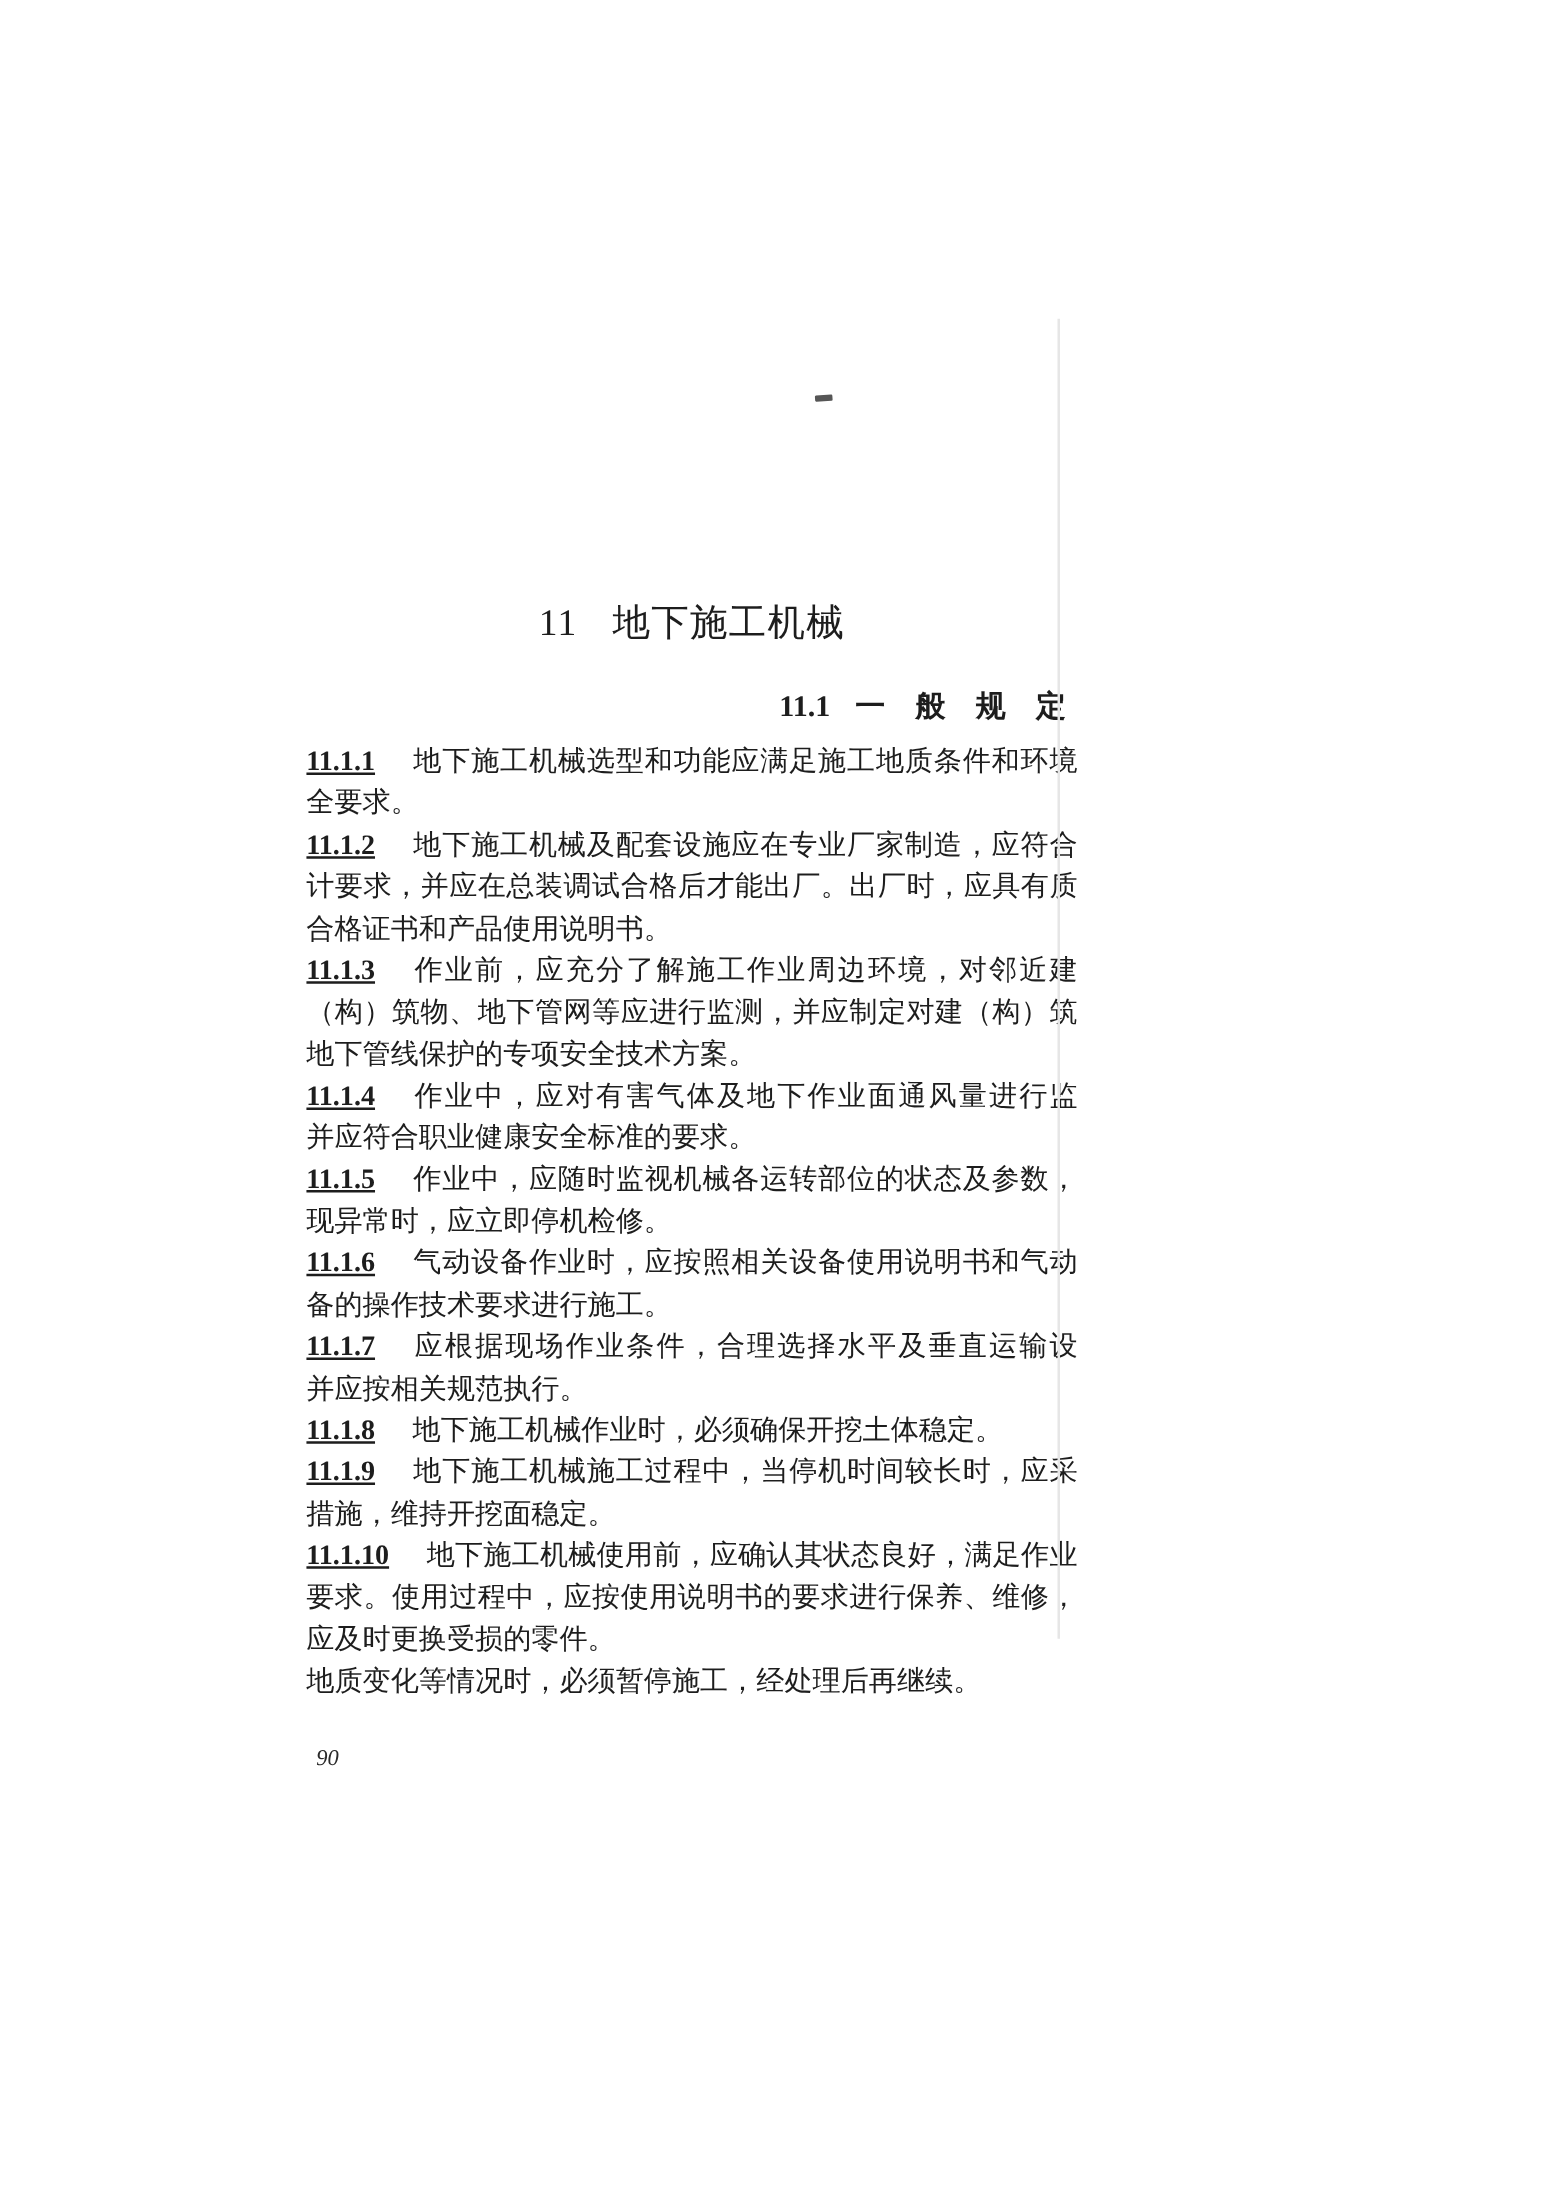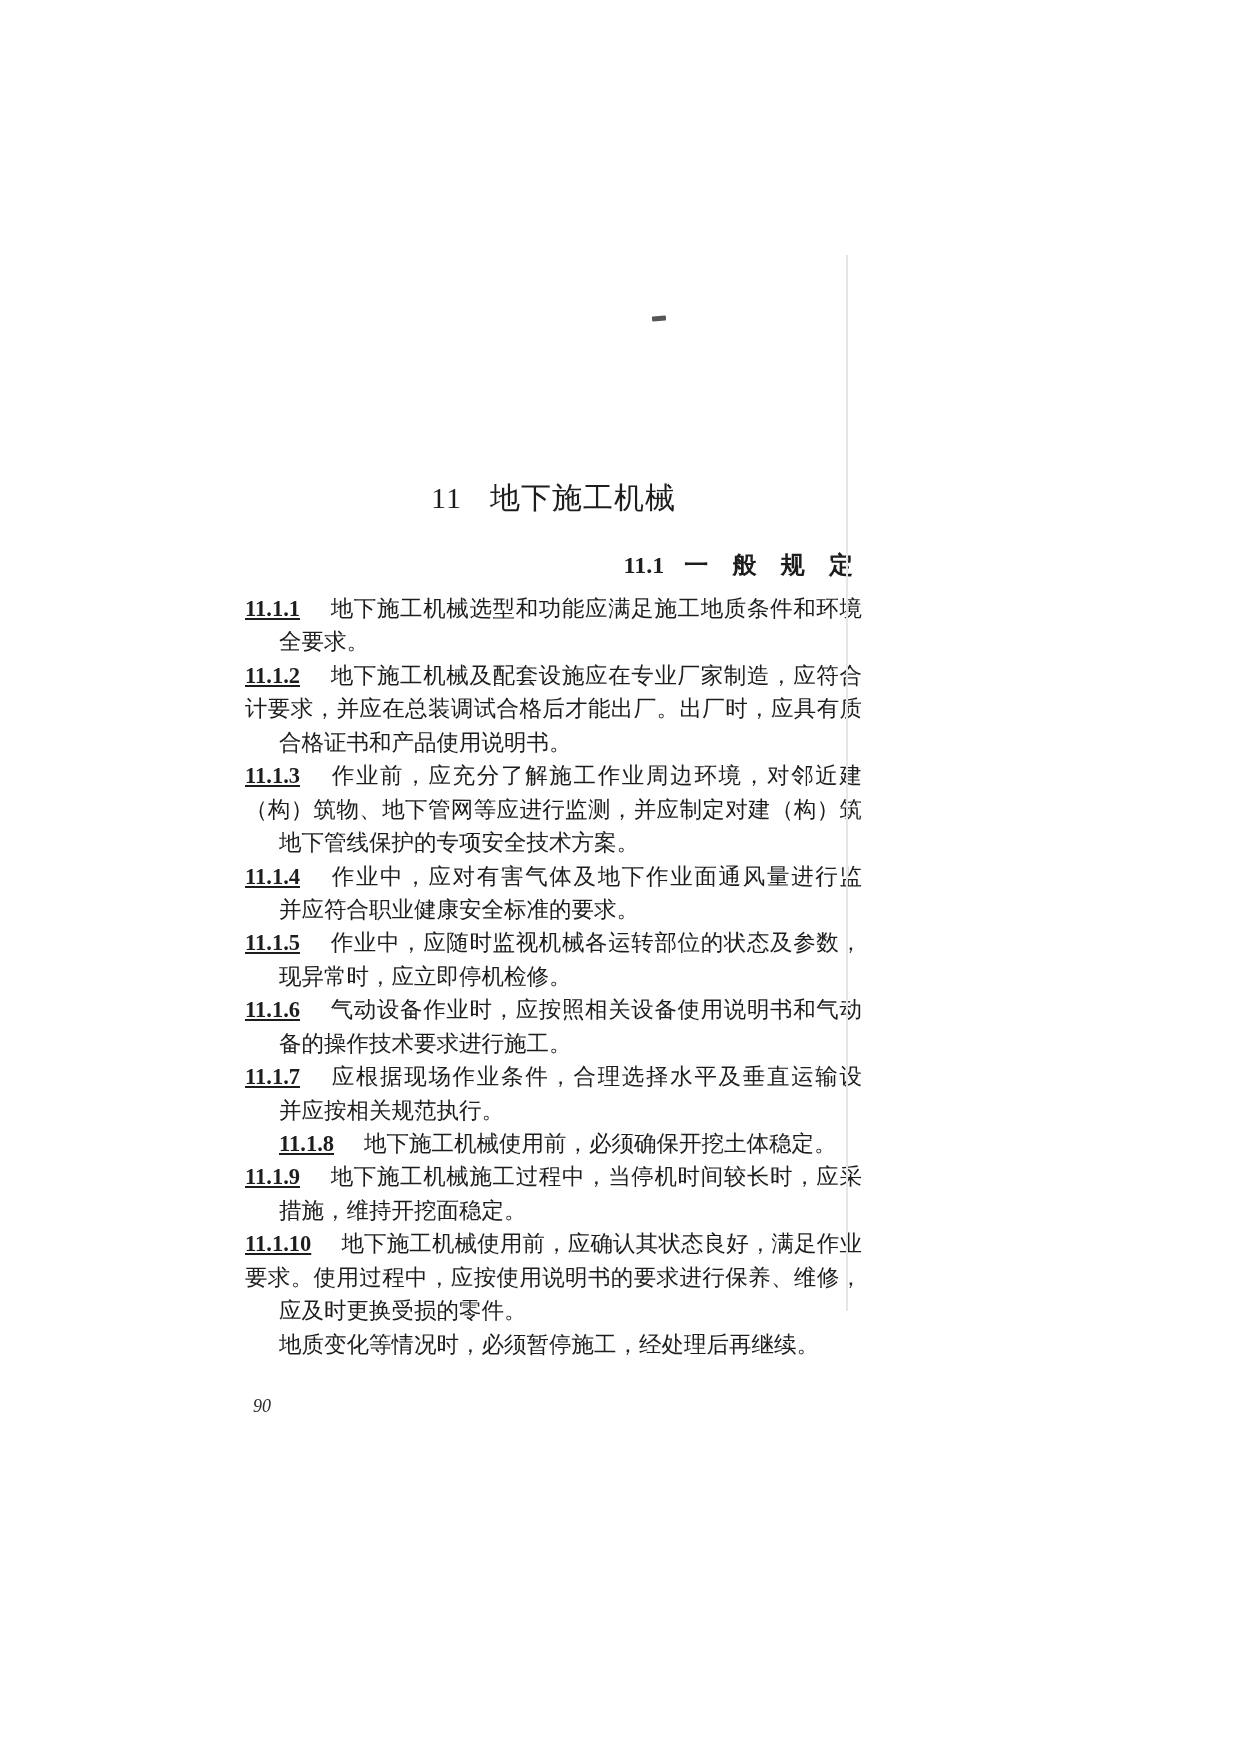--- a/index.html
+++ b/index.html
@@ -26,21 +26,21 @@
   .section-heading .spaced{letter-spacing:0.38em;}
   .body-col{
     position:absolute;top:592px;left:245px;width:617px;
     font-size:22.5px;
   }
   .body-line{
     height:33.45px;line-height:33.45px;
     text-align:justify;text-align-last:justify;
     overflow:hidden;
   }
-  .body-line.para-end{text-align-last:left;margin-left:34px;}
+  .body-line.para-end{text-align-last:left;}
   .clause-num{font-weight:bold;padding-right:30px;text-decoration:underline;}
   .page-num{
     position:absolute;top:1396px;left:253px;
     font-size:18px;font-style:italic;color:#2a2a2a;
   }
   .scan-line{
     position:absolute;left:846px;top:255px;width:2px;height:1056px;
     background:#e6e6e6;
   }
   .ink-mark{
@@ -71,21 +71,21 @@
       <div class="body-line">（构）筑物、地下管网等应进行监测，并应制定对建（构）筑物、</div>
       <div class="body-line para-end">地下管线保护的专项安全技术方案。</div>
       <div class="body-line"><span class="clause-num">11.1.4</span><span>作业中，应对有害气体及地下作业面通风量进行监测，</span></div>
       <div class="body-line para-end">并应符合职业健康安全标准的要求。</div>
       <div class="body-line"><span class="clause-num">11.1.5</span><span>作业中，应随时监视机械各运转部位的状态及参数，发</span></div>
       <div class="body-line para-end">现异常时，应立即停机检修。</div>
       <div class="body-line"><span class="clause-num">11.1.6</span><span>气动设备作业时，应按照相关设备使用说明书和气动设</span></div>
       <div class="body-line para-end">备的操作技术要求进行施工。</div>
       <div class="body-line"><span class="clause-num">11.1.7</span><span>应根据现场作业条件，合理选择水平及垂直运输设备，</span></div>
       <div class="body-line para-end">并应按相关规范执行。</div>
-      <div class="body-line para-end"><span class="clause-num">11.1.8</span><span>地下施工机械使用前，必须确保开挖土体稳定。</span></div>
+      <div class="body-line para-end"><span class="clause-num">11.1.8</span><span>地下施工机械作业时，必须确保开挖土体稳定。</span></div>
       <div class="body-line"><span class="clause-num">11.1.9</span><span>地下施工机械施工过程中，当停机时间较长时，应采取</span></div>
       <div class="body-line para-end">措施，维持开挖面稳定。</div>
       <div class="body-line"><span class="clause-num">11.1.10</span><span>地下施工机械使用前，应确认其状态良好，满足作业</span></div>
       <div class="body-line">要求。使用过程中，应按使用说明书的要求进行保养、维修，并</div>
       <div class="body-line para-end">应及时更换受损的零件。</div>
       <div class="body-line para-end">地质变化等情况时，必须暂停施工，经处理后再继续。</div>
     </div>
 
   <div class="page-num">90</div>
 

